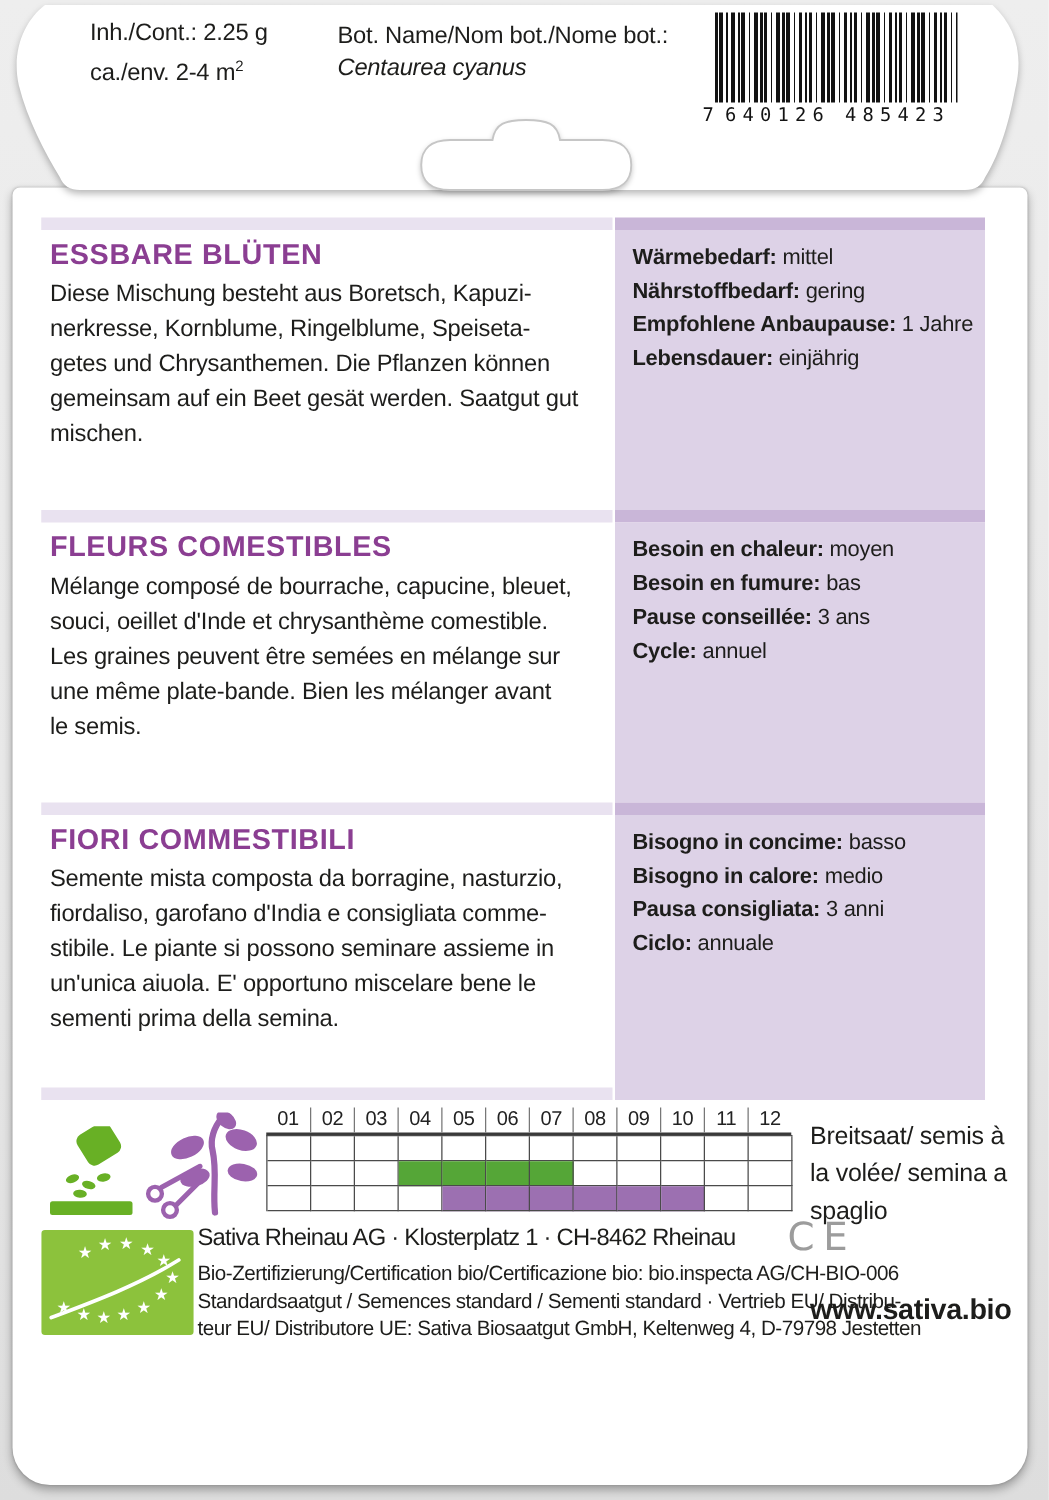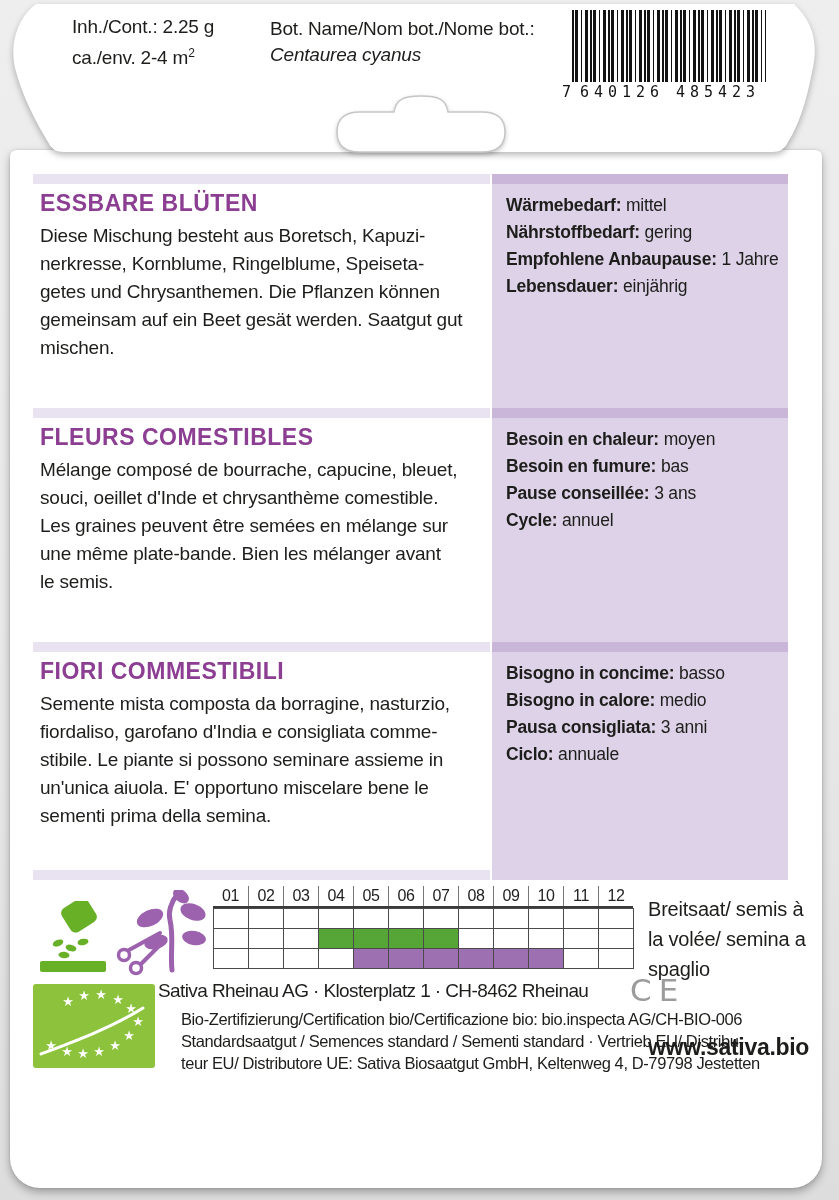--- a/index.html
+++ b/index.html
@@ -55,21 +55,21 @@
   .cal-grid{left:213px;top:908px;width:420px;display:grid;
     grid-template-columns:repeat(12,35px);grid-auto-rows:20px;z-index:3;
     border-left:1px solid #4a4a4a;border-top:1px solid #4a4a4a;}
   .cal-cell{border-right:1px solid #4a4a4a;border-bottom:1px solid #4a4a4a;}
   .fill-green{background:#55a637;}
   .fill-purple{background:#9c70b1;}
   .cal-note{left:648px;top:894px;font-size:20px;line-height:30px;letter-spacing:-0.2px;z-index:3;}
   
   .company-line{left:158px;top:980px;font-size:19px;letter-spacing:-0.6px;white-space:nowrap;z-index:3;}
   .ce-mark{left:630px;top:972px;font-size:31px;color:#9c9c9c;letter-spacing:7px;z-index:3;font-family:"DejaVu Sans",sans-serif;}
-  .legal{left:158px;top:1008px;font-size:16.5px;line-height:22px;letter-spacing:-0.4px;z-index:3;margin-left:23px;}
+  .legal{left:158px;top:1008px;font-size:16.5px;line-height:22px;letter-spacing:-0.4px;z-index:3;}
   .legal div{white-space:nowrap;}
   .website{left:648px;top:1034px;font-size:23px;font-weight:700;letter-spacing:-0.3px;z-index:3;}
   .icon{z-index:3;}
   .eu-logo{left:33px;top:984px;z-index:3;}
 </style>
 </head>
 <body>
 
 <div class="abs packet-body"></div>
 

